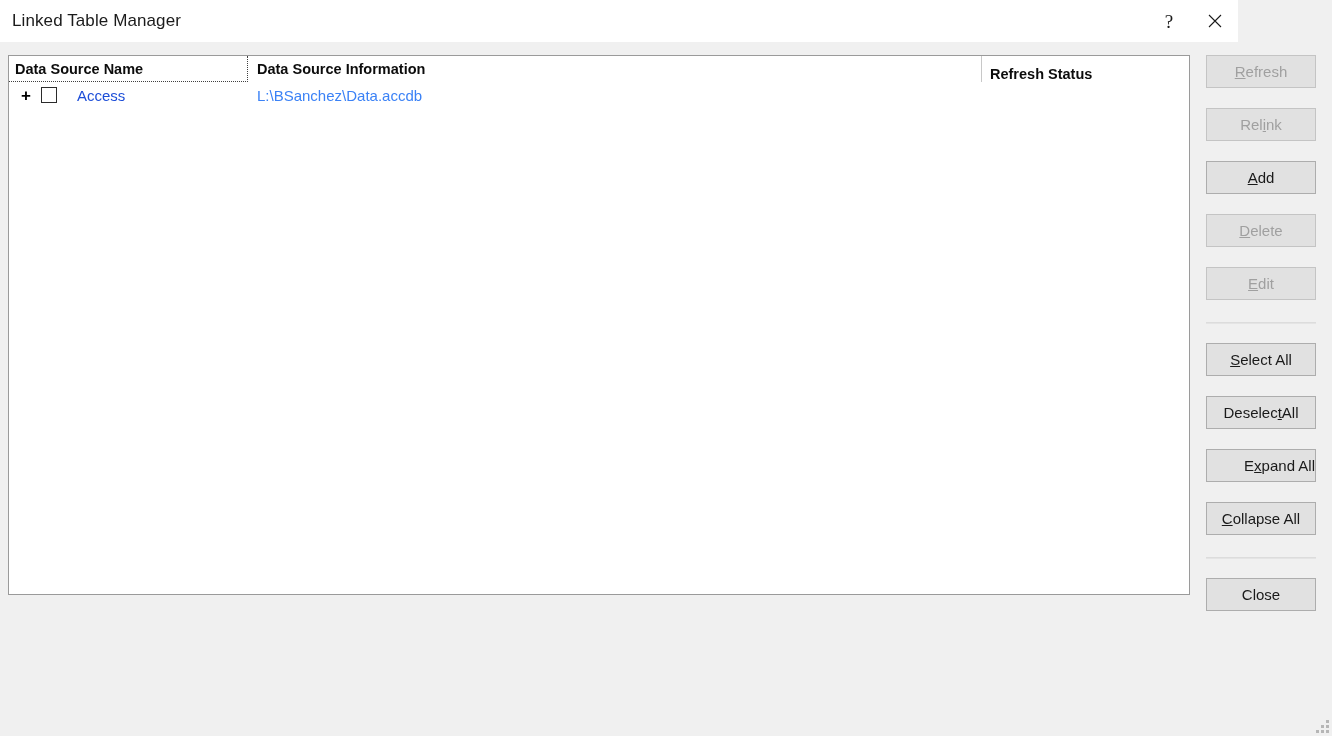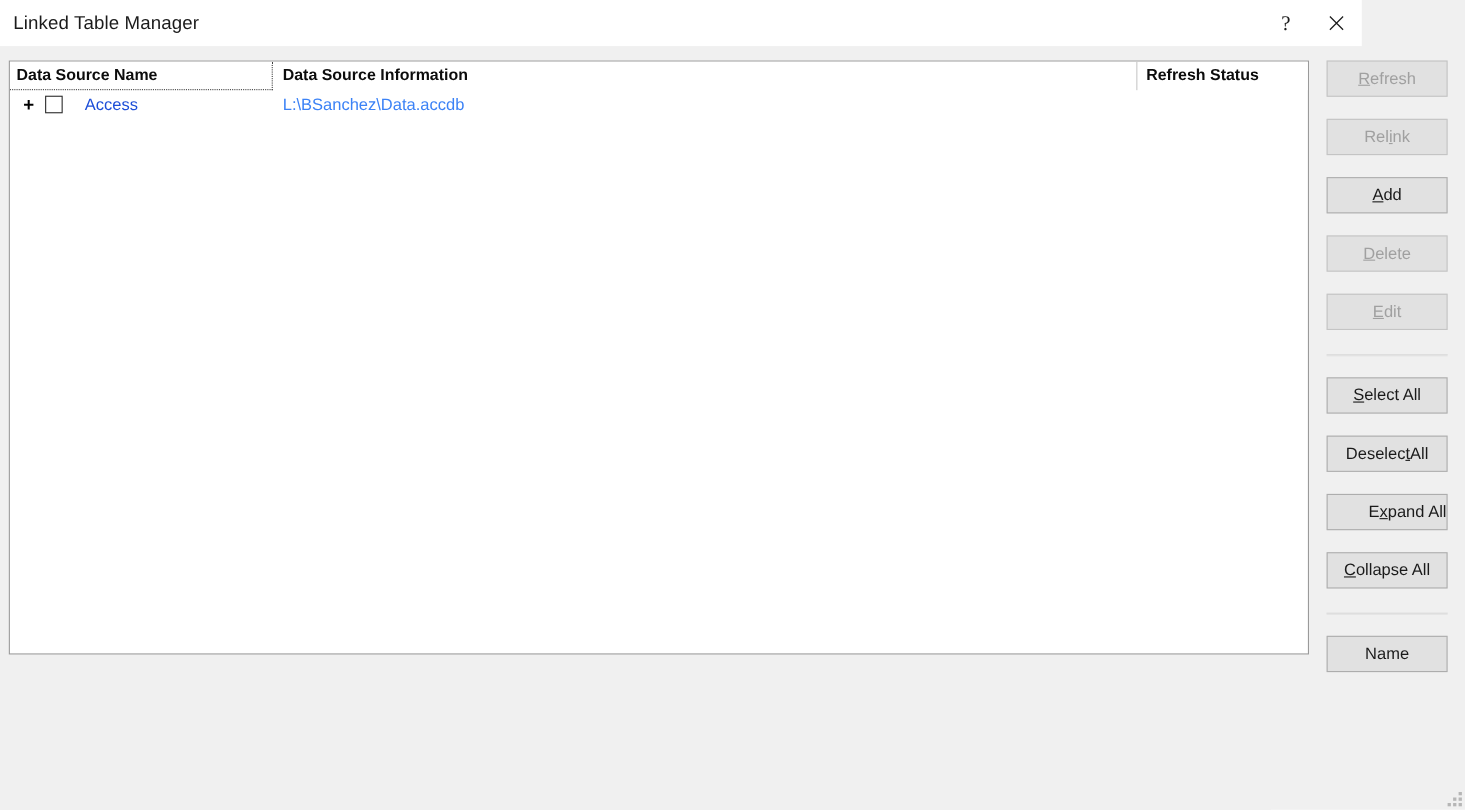--- a/index.html
+++ b/index.html
@@ -98,23 +98,24 @@
     padding-left: 6px;
     border: 1px dotted #404040;
     border-left: none;
     border-top: none;
   }
   .col-head.c2 {
     left: 242px; width: 788px;
     padding-left: 6px;
   }
   .col-head.c3 {
-    left: 1024px; width: 150px;
+    left: 972px; width: 150px;
     padding-left: 8px;
     border-left: 1px solid #c8c8c8;
+    align-items: flex-end;
   }
 
   .grid-rows {
     position: relative;
   }
   .grid-row {
     position: relative;
     height: 26px;
   }
   .cell-name {
@@ -301,21 +302,21 @@
 
     <div class="separator" style="top:280px;"></div>
 
     <button class="dlg-btn" style="top:301px;"><u>S</u>elect All</button>
     <button class="dlg-btn" style="top:354px;">Deselec<u>t</u> All</button>
     <button class="dlg-btn" style="top:407px;justify-content:flex-end;">E<u>x</u>pand All</button>
     <button class="dlg-btn" style="top:460px;"><u>C</u>ollapse All</button>
 
     <div class="separator" style="top:515px;"></div>
 
-    <button class="dlg-btn" style="top:536px;">Name</button>
+    <button class="dlg-btn" style="top:536px;">Close</button>
   </div>
 
   <div class="resize-grip">
     <i style="right:0px;  bottom:0px;"></i>
     <i style="right:5px;  bottom:0px;"></i>
     <i style="right:10px; bottom:0px;"></i>
     <i style="right:0px;  bottom:5px;"></i>
     <i style="right:5px;  bottom:5px;"></i>
     <i style="right:0px;  bottom:10px;"></i>
   </div>

